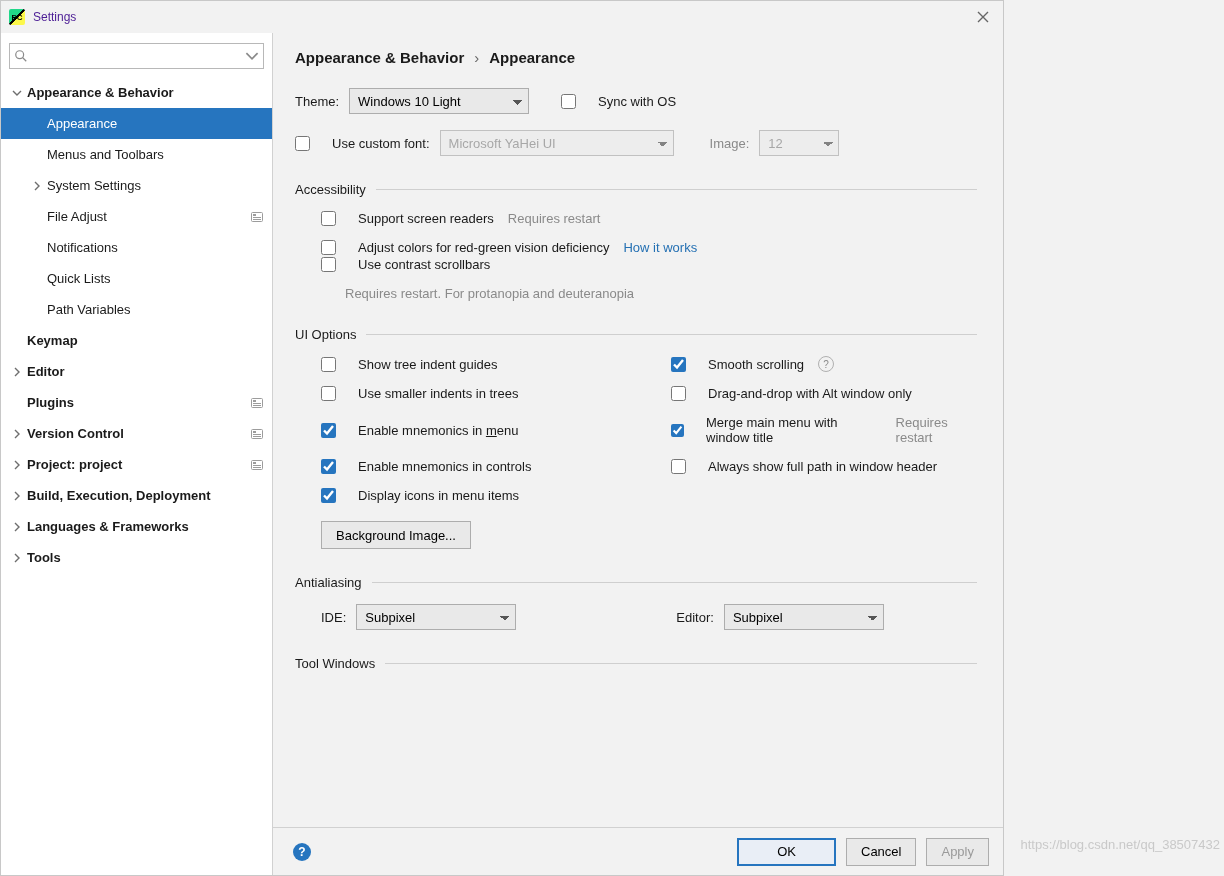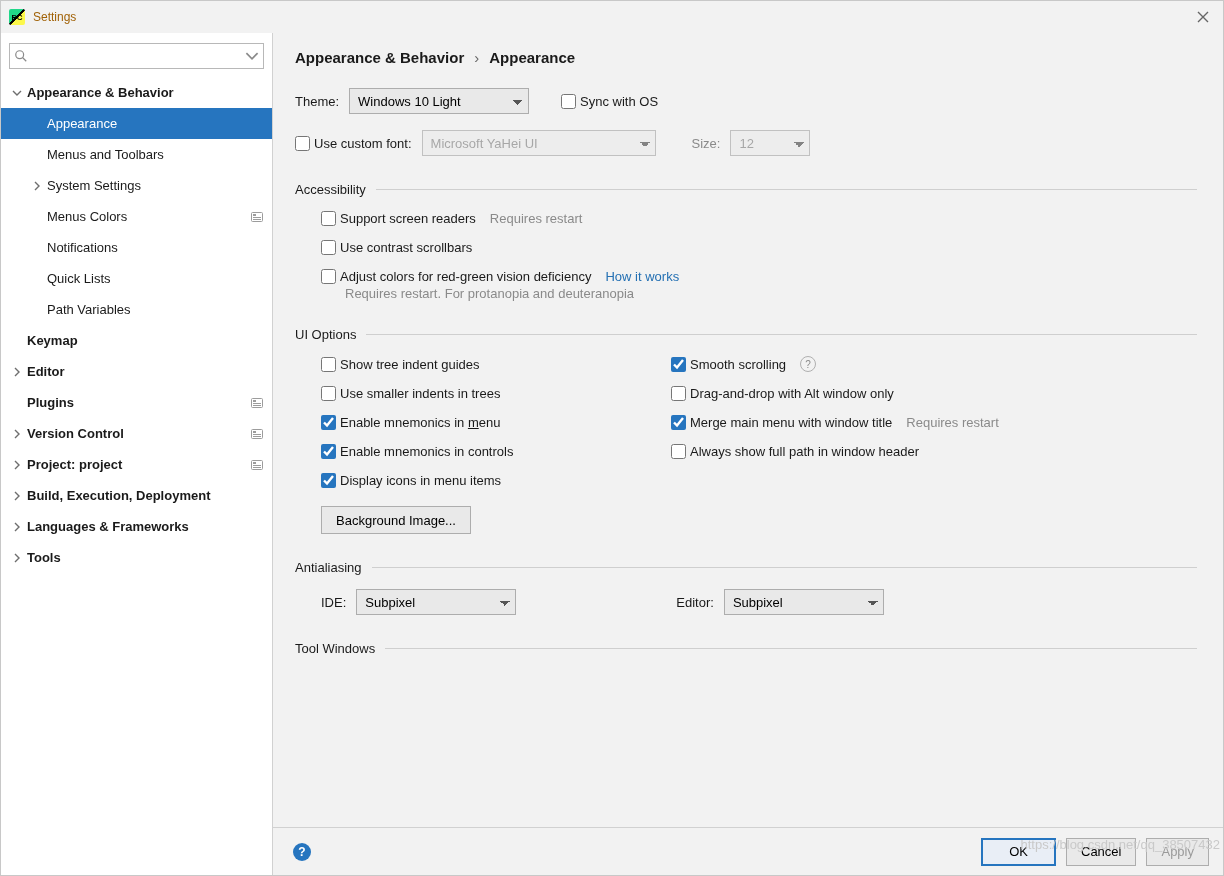--- a/index.html
+++ b/index.html
@@ -1,21 +1,21 @@
 <!DOCTYPE html>
 <html><head>
 <meta charset="utf-8">
 <style>
   * { box-sizing: border-box; margin: 0; padding: 0; }
   html, body { height: 100%; font-family: "Segoe UI", "Microsoft YaHei UI", Arial, sans-serif; font-size: 13px; color: #1a1a1a; background: #f2f2f2; }
-  .window { width: 1224px; height: 876px; background: #f2f2f2; display: flex; flex-direction: column; border: 1px solid #c8c8c8; }
+  .window { width: 1004px; height: 876px; background: #f2f2f2; display: flex; flex-direction: column; border: 1px solid #c8c8c8; }
   .titlebar { height: 32px; display: flex; align-items: center; padding: 0 6px 0 8px; justify-content: space-between; }
   .titlebar-left { display: flex; align-items: center; gap: 8px; }
   .app-icon { width: 16px; height: 16px; background: linear-gradient(135deg,#21d789 45%,#000 45%,#000 55%,#fcf84a 55%); border-radius: 2px; display:flex;align-items:center;justify-content:center;font-size:8px;font-weight:700;color:#000; }
-  .titlebar-title { color: #a16207; font-size: 12px; }
+  .titlebar-title { color: #4c1d95; font-size: 12px; }
   .close-btn { width: 28px; height: 28px; display: flex; align-items: center; justify-content: center; cursor: pointer; color:#666; }
   .close-btn svg { width: 12px; height: 12px; }
   .body { flex: 1; display: flex; min-height: 0; }
   .sidebar { width: 272px; background: #fff; display: flex; flex-direction: column; border-right: 1px solid #d1d1d1; }
   .search-wrap { padding: 10px 8px 6px 8px; }
   .search-box { position: relative; border: 1px solid #b8b8b8; background: #fff; height: 26px; display: flex; align-items: center; padding: 0 4px; }
   .search-box svg { width: 14px; height: 14px; color: #8a8a8a; }
   .search-box input { border: 0; outline: 0; flex: 1; height: 100%; font-size: 13px; padding: 0 4px; background: transparent; }
   .tree { flex: 1; overflow: auto; padding-top: 2px; }
   .tree-row { display: flex; align-items: center; height: 31px; cursor: pointer; position: relative; padding-right:8px; }
@@ -29,31 +29,31 @@
   .mini-icon { width: 14px; height: 10px; color:#9c9c9c; display:flex;align-items:center;justify-content:center; }
   .mini-icon svg{width:12px;height:10px;}
   .main { flex: 1; display: flex; flex-direction: column; min-width: 0; }
   .main-scroll { flex: 1; overflow: auto; padding: 16px 26px 20px 22px; }
   .breadcrumb { font-size: 15px; font-weight: 600; display: flex; align-items: center; gap: 10px; margin-bottom: 22px; }
   .breadcrumb .sep { font-weight: 400; color: #666; }
   .row { display: flex; align-items: center; gap: 10px; margin-bottom: 16px; }
   .row label { font-size: 13px; }
   select.combo { height: 26px; border: 1px solid #adadad; background: #e9e9e9; padding: 0 22px 0 8px; font-size: 13px; appearance: none; -webkit-appearance:none; background-image: linear-gradient(45deg, transparent 50%, #555 50%), linear-gradient(135deg, #555 50%, transparent 50%); background-position: right 10px top 11px, right 5px top 11px; background-size: 5px 5px; background-repeat: no-repeat; }
   select.combo:disabled { color:#888; background-color:#ececec; }
-  .checkbox { display: flex; align-items: center; gap: 4px; cursor: pointer; }
+  .checkbox { display: flex; align-items: center; gap: 22px; cursor: pointer; }
   .checkbox input { width: 15px; height: 15px; accent-color: #2675bf; }
   .section-head { display: flex; align-items: center; gap: 10px; margin: 26px 0 14px 0; font-size: 13px; color:#1a1a1a; }
   .section-head .line { flex: 1; height: 1px; background: #cfcfcf; }
   .indent { padding-left: 26px; }
   .opt { margin-bottom: 14px; display:flex; align-items:center; gap: 14px; }
   .muted { color: #8a8a8a; }
   .link { color: #2470b3; cursor: pointer; }
   .two-col { display: grid; grid-template-columns: 340px 1fr; gap: 0 10px; }
   .btn { height: 28px; padding: 0 14px; border: 1px solid #adadad; background: #e9e9e9; cursor: pointer; font-size: 13px; }
-  .btn.primary { border: 2px solid #2675bf; background: #e9eef6; padding: 0 26px; }
+  .btn.primary { border: 2px solid #2675bf; background: #e9eef6; padding: 0 38px; }
   .btn.disabled { color:#9a9a9a; }
   .buttonbar { height: 48px; border-top: 1px solid #d1d1d1; display: flex; align-items: center; justify-content: flex-end; gap: 10px; padding: 0 14px; }
   .help-icon { width: 18px; height: 18px; border-radius: 50%; background:#2675bf; color:#fff; display:flex;align-items:center;justify-content:center;font-size:12px;font-weight:700;margin-right:auto;margin-left:6px;cursor:pointer; }
   .qmark { width:16px;height:16px;border-radius:50%;border:1px solid #b0b0b0;display:inline-flex;align-items:center;justify-content:center;font-size:10px;color:#8a8a8a;cursor:pointer; }
   .aa-row { display:flex; align-items:center; gap: 160px; }
   .aa-pair { display:flex; align-items:center; gap: 10px; }
   .watermark { position: fixed; right: 4px; bottom: 24px; font-size: 13px; color: #c9c9c9; pointer-events:none; }
 </style>
 </head>
 <body>
@@ -105,21 +105,21 @@
           <div class="tree-row d1">
             <span class="arrow">
               <svg viewBox="0 0 10 10">
                 <path d="M3 1 L7 5 L3 9" stroke="currentColor" stroke-width="1.4" fill="none"></path>
               </svg>
             </span>
             <span class="label">System Settings</span>
           </div>
           <div class="tree-row d1">
             <span class="arrow"></span>
-            <span class="label">Menus Colors</span>
+            <span class="label">File Adjust</span>
             <span class="mini-icon">
               <svg viewBox="0 0 12 10">
                 <rect x="0.5" y="0.5" width="11" height="9" rx="1" fill="none" stroke="currentColor"></rect>
                 <rect x="2" y="2" width="3" height="2" fill="currentColor"></rect>
                 <rect x="2" y="5" width="8" height="1" fill="currentColor"></rect>
                 <rect x="2" y="7" width="8" height="1" fill="currentColor"></rect>
               </svg>
             </span>
           </div>
           <div class="tree-row d1">
@@ -239,50 +239,50 @@
 
         <div class="row">
           <label class="checkbox">
             <input type="checkbox" style="">
             <span>Use custom font:</span>
           </label>
           <select class="combo" disabled="" style="width:234px">
             <option>Microsoft YaHei UI</option>
           </select>
           <span style="width:16px"></span>
-          <label class="muted">Size:</label>
+          <label class="muted">Image:</label>
           <select class="combo" disabled="" style="width:80px">
             <option>12</option>
           </select>
         </div>
 
         <div class="section-head">
           <span>Accessibility</span>
             <div class="line"></div>
         </div>
         <div class="indent">
           <div class="opt">
             <label class="checkbox">
               <input type="checkbox" style="">
               <span>Support screen readers</span>
             </label>
             <span class="muted">Requires restart</span>
           </div>
-          <div class="opt">
-            <label class="checkbox">
-              <input type="checkbox" style="">
-              <span>Use contrast scrollbars</span>
-            </label>
-          </div>
           <div class="opt" style="margin-bottom:2px;">
             <label class="checkbox">
               <input type="checkbox" style="">
               <span>Adjust colors for red-green vision deficiency</span>
             </label>
             <span class="link">How it works</span>
+          </div>
+          <div class="opt">
+            <label class="checkbox">
+              <input type="checkbox" style="">
+              <span>Use contrast scrollbars</span>
+            </label>
           </div>
           <div class="muted" style="padding-left:24px;">Requires restart. For protanopia and deuteranopia</div>
         </div>
 
         <div class="section-head">
           <span>UI Options</span>
             <div class="line"></div>
         </div>
         <div class="indent">
           <div class="two-col" id="ui-grid">

